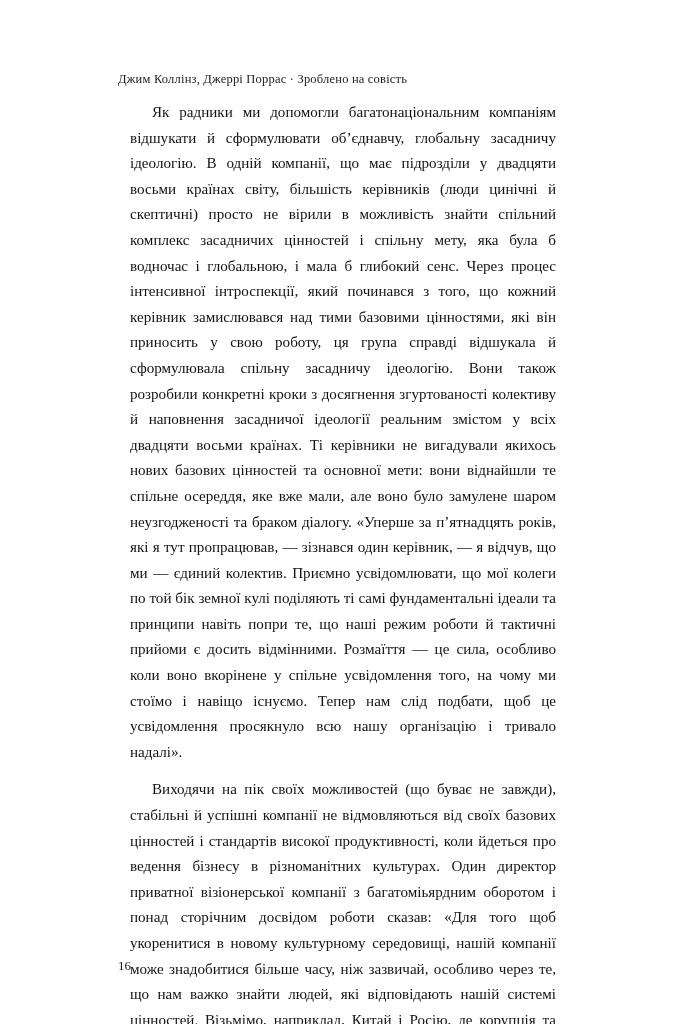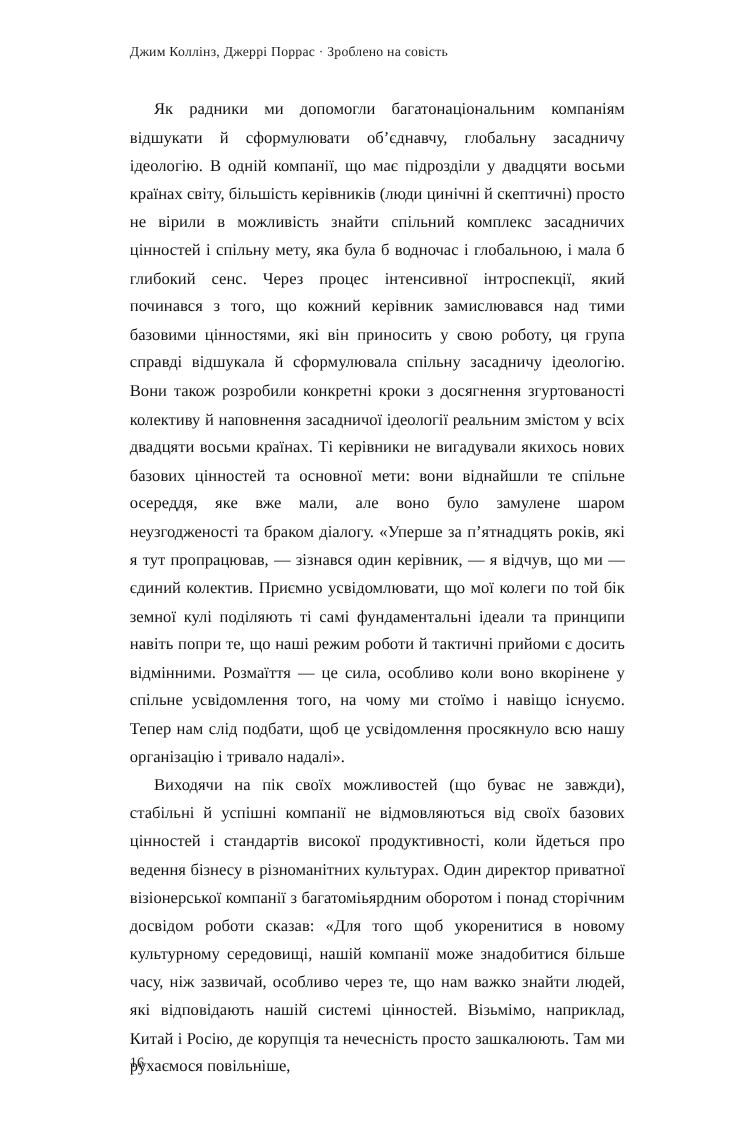--- a/index.html
+++ b/index.html
@@ -19,41 +19,41 @@
     position: absolute;
     left: 0;
     top: 0;
     width: 682px;
     height: 1024px;
     background: #ffffff;
   }
   .running-head {
     position: absolute;
     left: 118px;
-    top: 40px;
+    top: 72px;
     width: 450px;
     font-family: "Liberation Serif", serif;
     font-size: 12.5px;
     letter-spacing: 0.2px;
     color: #1d1d1d;
     white-space: nowrap;
   }
   .body-text {
     position: absolute;
     left: 118px;
     top: 88px;
     width: 450px;
     font-size: 15.1px;
     line-height: 25.6px;
     text-align: justify;
     color: #121212;
     hyphens: manual;
   }
   .body-text p {
-    margin: 0;
+    margin: 12px;
     text-indent: 22px;
   }
   .folio {
     position: absolute;
     left: 118px;
     top: 930px;
     font-size: 13px;
     color: #1d1d1d;
     margin-top: 28px;
   }

